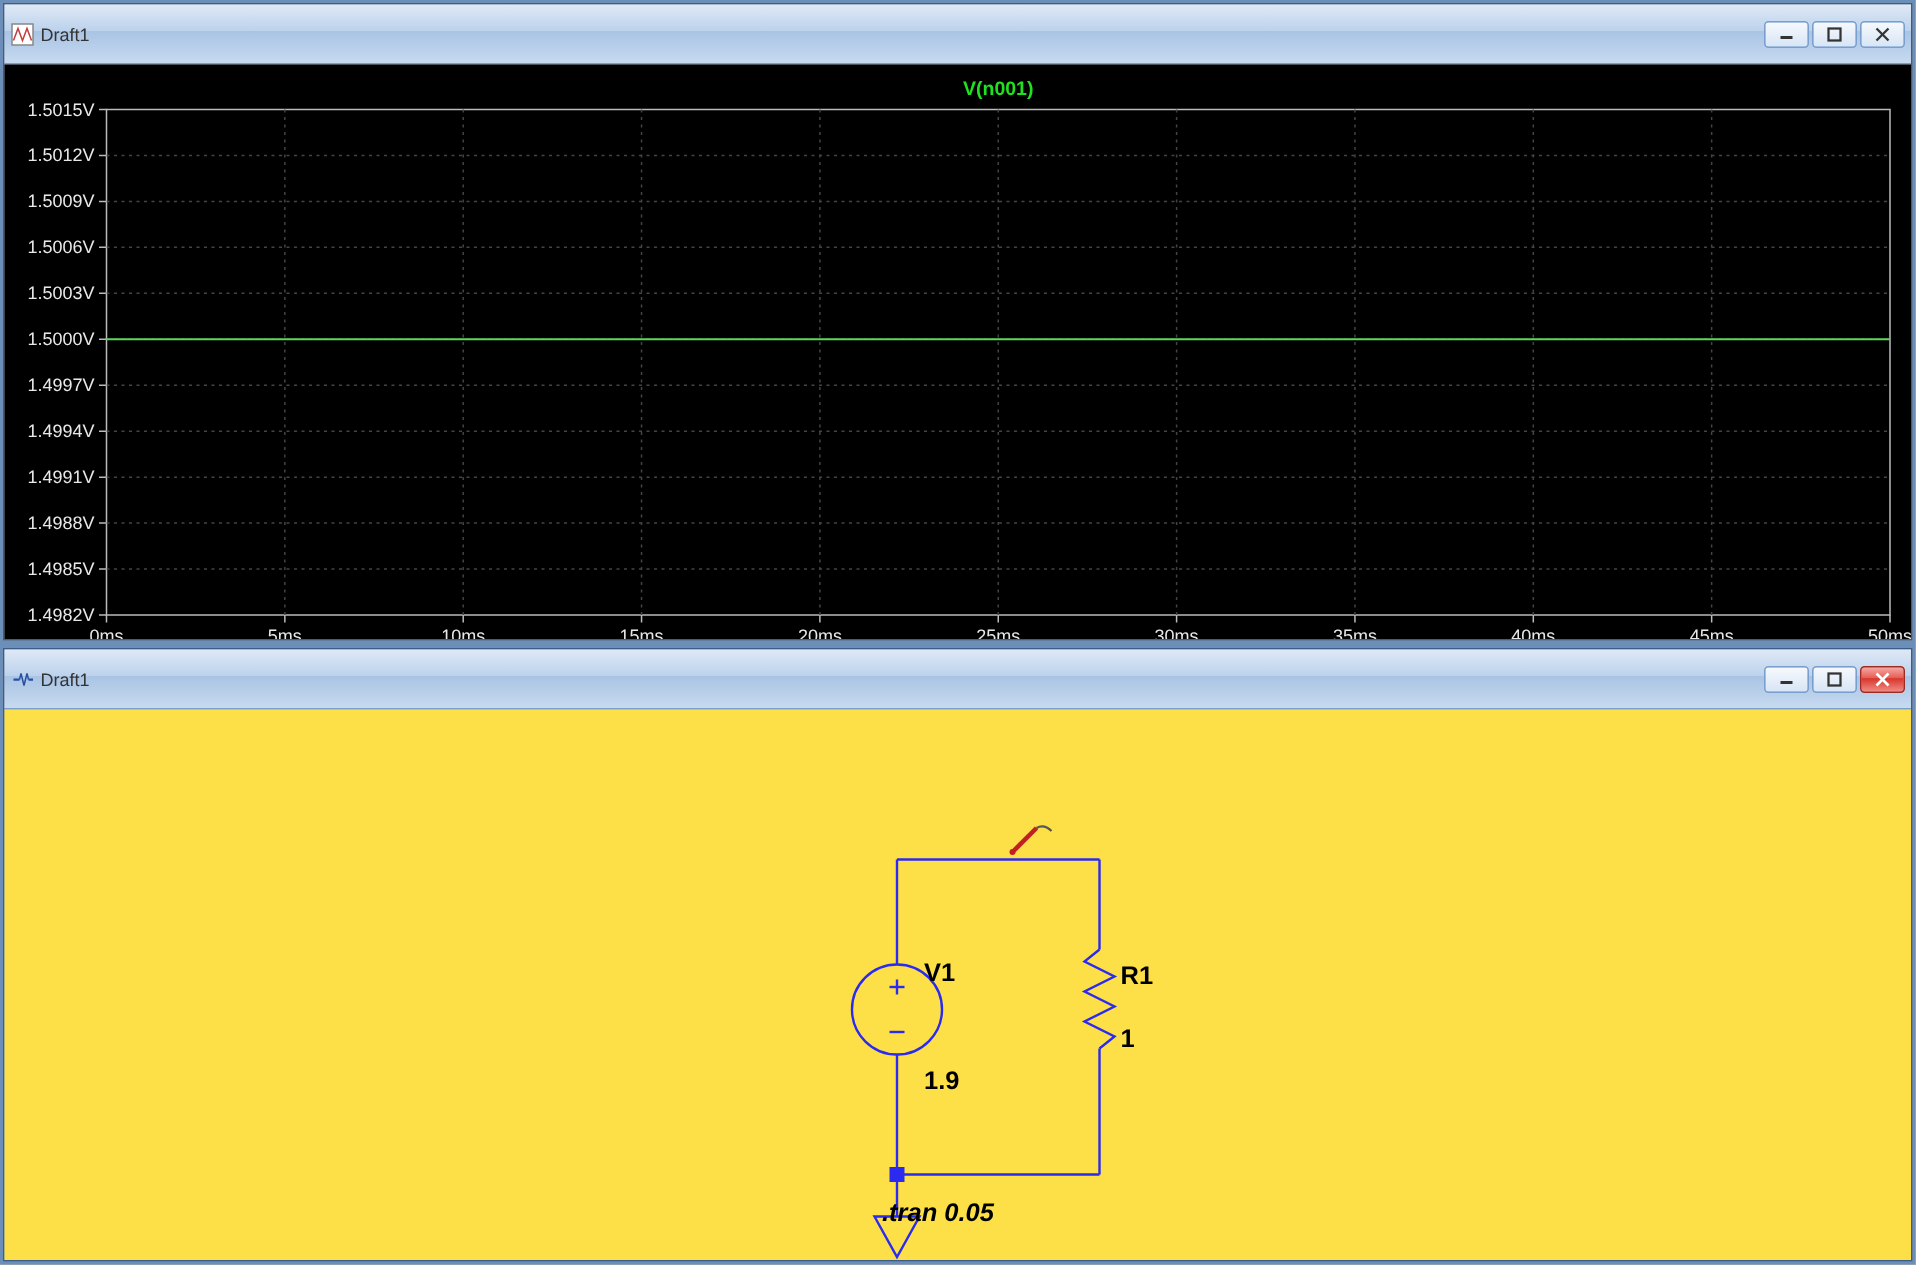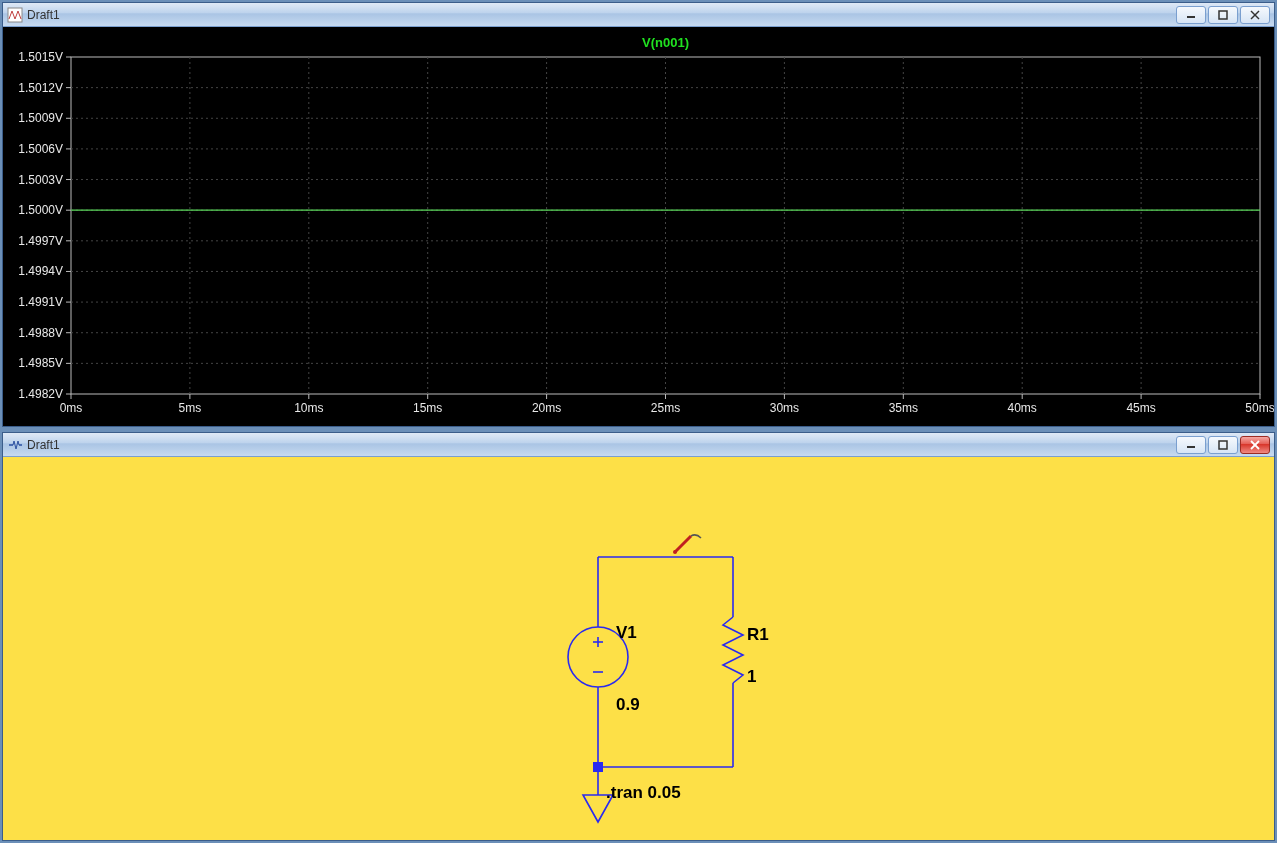--- a/index.html
+++ b/index.html
@@ -13,21 +13,21 @@
 
   
   .window {
     position: absolute;
     border: 1px solid #3b5d8a;
     background: #b0b0b0;
     display: flex;
     flex-direction: column;
   }
   .titlebar {
-    height: 24px;
+    height: 40px;
     background: linear-gradient(#dfe9f6, #bcd2ec 45%, #a9c4e4 46%, #c7daf0);
     border-bottom: 1px solid #7a9fcf;
     display: flex;
     align-items: center;
     padding: 0 4px;
     font-size: 12px;
     color: #333;
     user-select: none;
   }
   .titlebar .icon {
@@ -237,18 +237,18 @@
       <rect x="590" y="305" width="10" height="10" fill="#2a2af0"></rect>
 
       <g>
         <line x1="672" y1="95" x2="688" y2="79" stroke="#c02020" stroke-width="3"></line>
         <path d="M688 79 q5 -3 10 2" fill="none" stroke="#555" stroke-width="1.5"></path>
         <circle cx="672" cy="95" r="2" fill="#c02020"></circle>
       </g>
     </svg>
 
     <div class="schem-label" style="left:613px; top:166px;">V1</div>
-    <div class="schem-label" style="left:613px; top:238px;">0.9</div>
+    <div class="schem-label" style="left:613px; top:238px;">1.9</div>
     <div class="schem-label" style="left:744px; top:168px;">R1</div>
     <div class="schem-label" style="left:744px; top:210px;">1</div>
-    <div class="schem-label" style="left:603px; top:326px;">.tran 0.05</div>
+    <div class="schem-label" style="left:585px; top:326px;font-style:italic;">.tran 0.05</div>
   </div>
 </div>
 
 </body></html>

